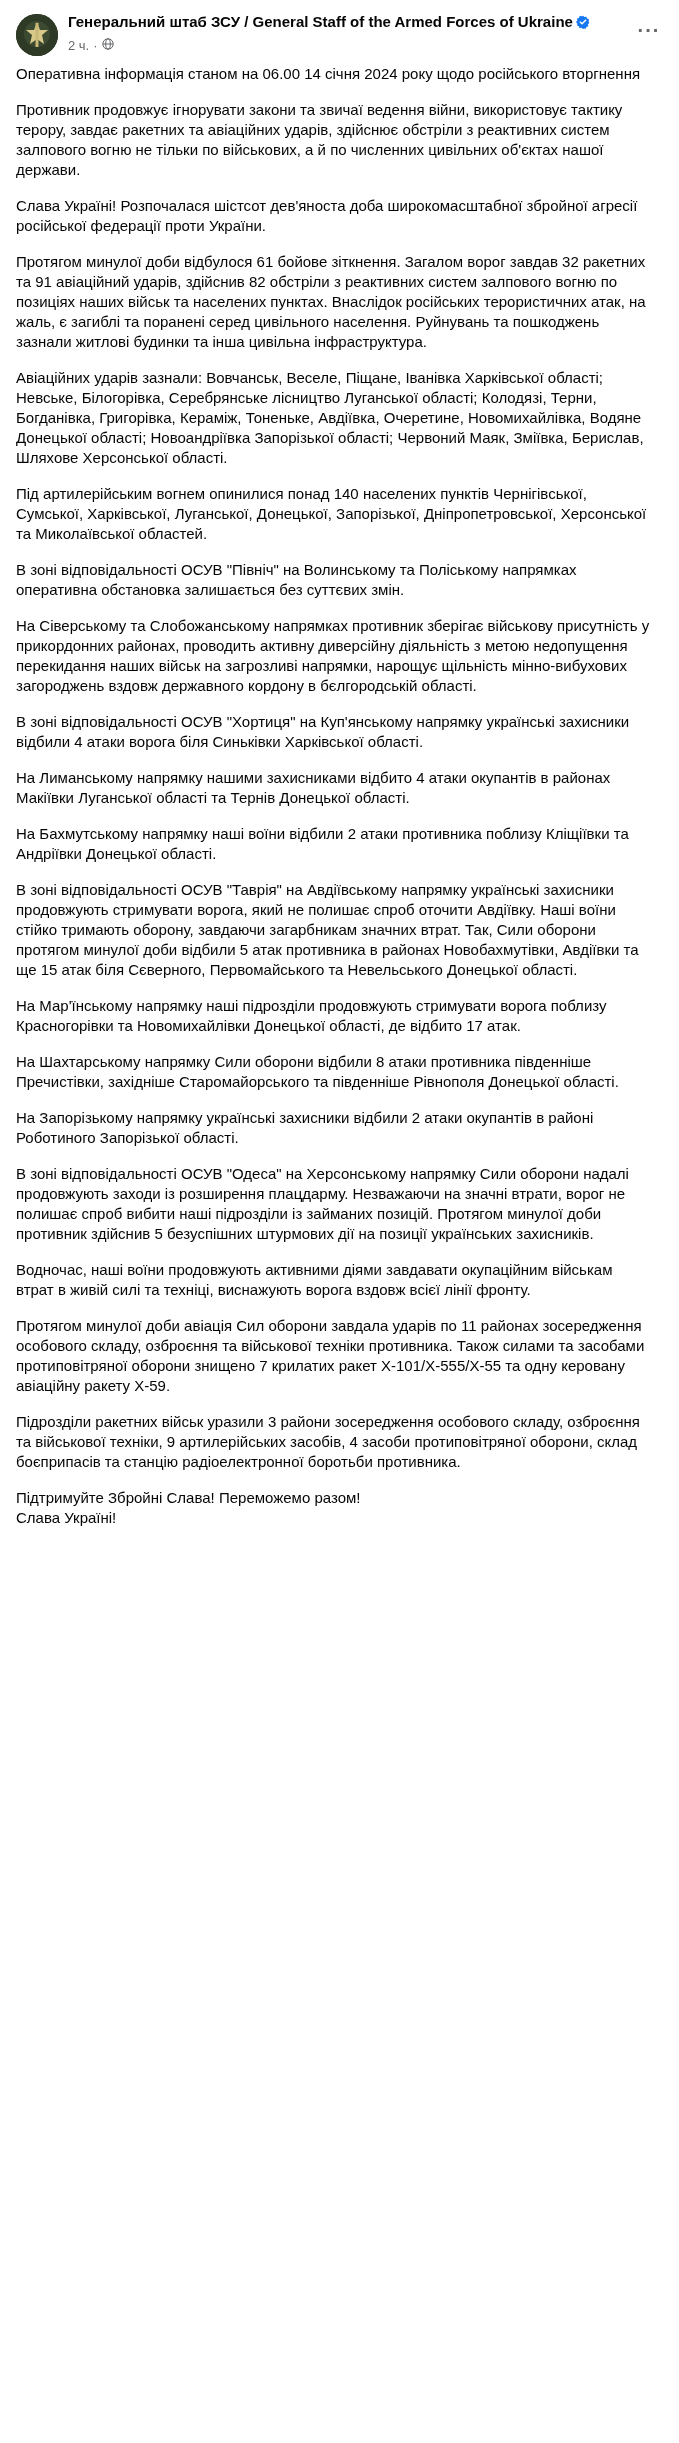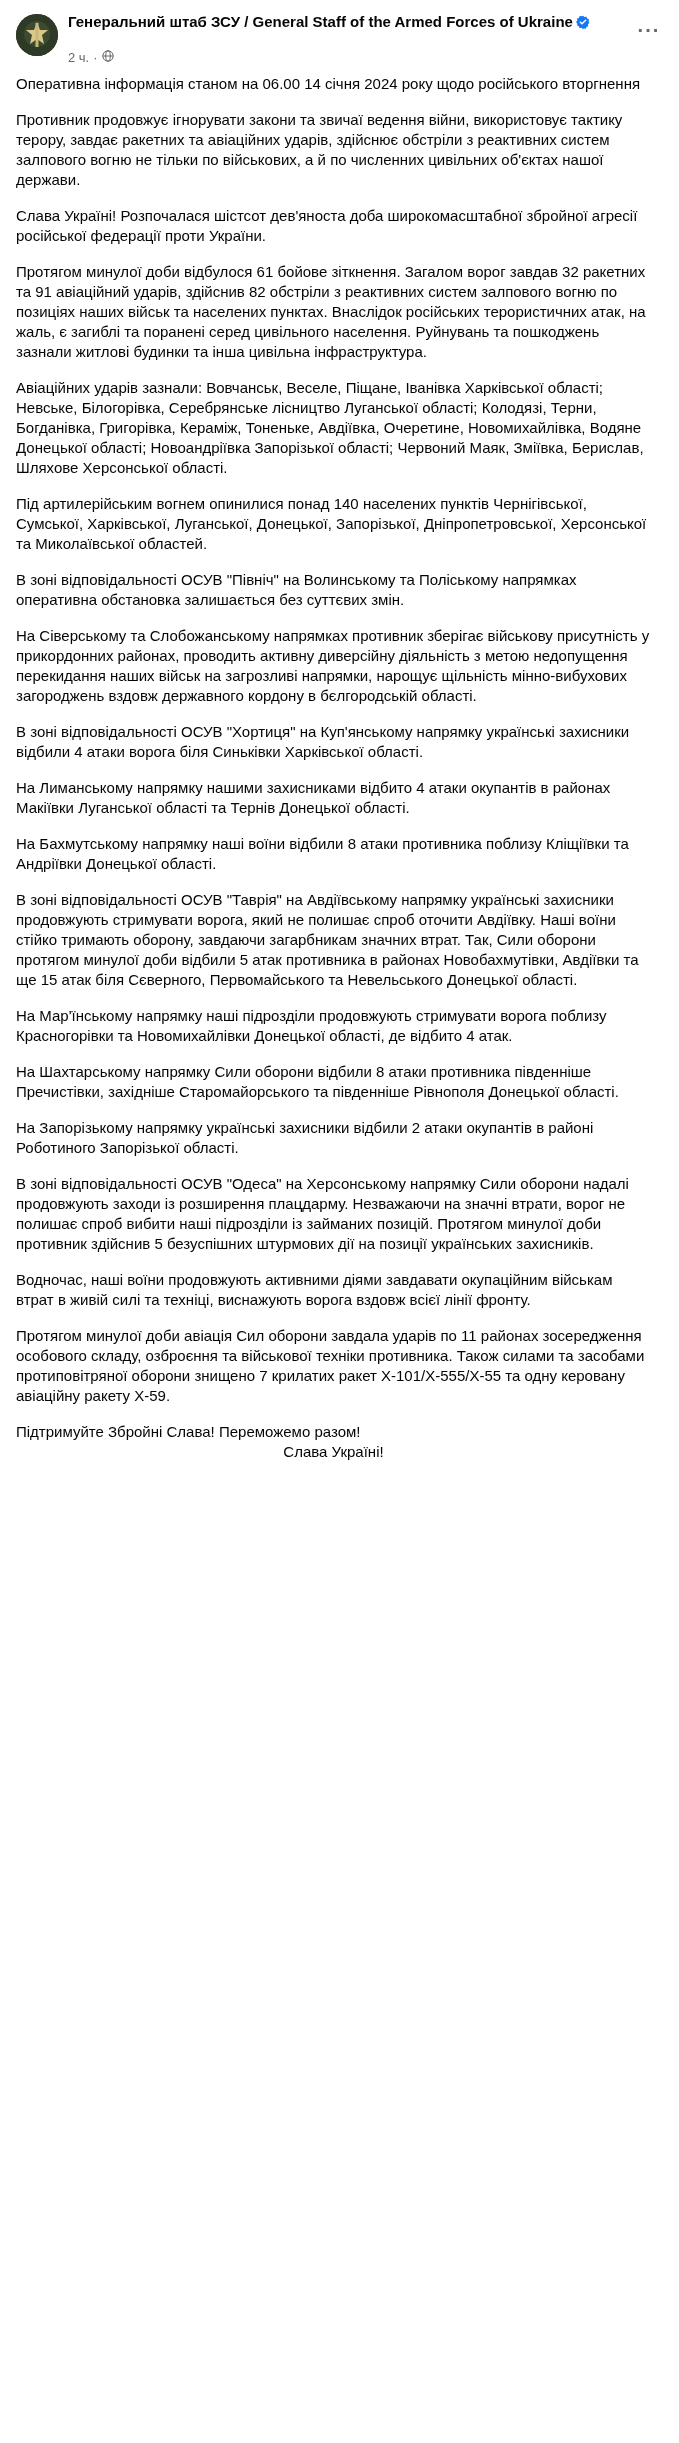--- a/index.html
+++ b/index.html
@@ -59,21 +59,21 @@
     text-decoration: none;
   }
   .verified {
     display: inline-block;
     vertical-align: -2px;
     margin-left: 3px;
   }
   .meta-row {
     display: flex;
     align-items: flex-end;
-    margin-top: 16px;
+    margin-top: 4px;
     font-size: 13px;
     color: #65676b;
     line-height: 16px;
   }
   .meta-time { color: #65676b; }
   .meta-dot {
     margin: 0 4px;
     color: #65676b;
     font-size: 13px;
   }
@@ -99,21 +99,21 @@
     padding: 2px 16px 14px 16px;
   }
   .para {
     font-size: 15px;
     line-height: 20px;
     color: #050505;
     margin: 0 12px 16px 0;
     white-space: pre-wrap;
     word-wrap: break-word;
   }
-  .para:last-child { margin-bottom: 0; text-align: center; }
+  .para:last-child { margin-bottom: 0; }
   .para.tight { margin-bottom: 0; }
 </style>
 </head>
 <body>
 
 <div class="post">
 
   <div class="post-header">
 
     <div class="avatar">
@@ -152,25 +152,26 @@
     <p class="para">Оперативна інформація станом на 06.00 14 січня 2024 року щодо російського вторгнення</p>
     <p class="para">Противник продовжує ігнорувати закони та звичаї ведення війни, використовує тактику терору, завдає ракетних та авіаційних ударів, здійснює обстріли з реактивних систем залпового вогню не тільки по військових, а й по численних цивільних об'єктах нашої держави.</p>
     <p class="para">Слава Україні! Розпочалася шістсот дев'яноста доба широкомасштабної збройної агресії російської федерації проти України.</p>
     <p class="para">Протягом минулої доби відбулося 61 бойове зіткнення. Загалом ворог завдав 32 ракетних та 91 авіаційний ударів, здійснив 82 обстріли з реактивних систем залпового вогню по позиціях наших військ та населених пунктах. Внаслідок російських терористичних атак, на жаль, є загиблі та поранені серед цивільного населення. Руйнувань та пошкоджень зазнали житлові будинки та інша цивільна інфраструктура.</p>
     <p class="para">Авіаційних ударів зазнали: Вовчанськ, Веселе, Піщане, Іванівка Харківської області; Невське, Білогорівка, Серебрянське лісництво Луганської області; Колодязі, Терни, Богданівка, Григорівка, Кераміж, Тоненьке, Авдіївка, Очеретине, Новомихайлівка, Водяне Донецької області; Новоандріївка Запорізької області; Червоний Маяк, Зміївка, Берислав, Шляхове Херсонської області.</p>
     <p class="para">Під артилерійським вогнем опинилися понад 140 населених пунктів Чернігівської, Сумської, Харківської, Луганської, Донецької, Запорізької, Дніпропетровської, Херсонської та Миколаївської областей.</p>
     <p class="para">В зоні відповідальності ОСУВ "Північ" на Волинському та Поліському напрямках оперативна обстановка залишається без суттєвих змін.</p>
     <p class="para">На Сіверському та Слобожанському напрямках противник зберігає військову присутність у прикордонних районах, проводить активну диверсійну діяльність з метою недопущення перекидання наших військ на загрозливі напрямки, нарощує щільність мінно-вибухових загороджень вздовж державного кордону в бєлгородській області.</p>
     <p class="para">В зоні відповідальності ОСУВ "Хортиця" на Куп'янському напрямку українські захисники відбили 4 атаки ворога біля Синьківки Харківської області.</p>
     <p class="para">На Лиманському напрямку нашими захисниками відбито 4 атаки окупантів в районах Макіївки Луганської області та Тернів Донецької області.</p>
-    <p class="para">На Бахмутському напрямку наші воїни відбили 8 атаки противника поблизу Кліщіївки та Андріївки Донецької області.</p>
+    <p class="para">На Бахмутському напрямку наші воїни відбили 2 атаки противника поблизу Кліщіївки та Андріївки Донецької області.</p>
     <p class="para">В зоні відповідальності ОСУВ "Таврія" на Авдіївському напрямку українські захисники продовжують стримувати ворога, який не полишає спроб оточити Авдіївку. Наші воїни стійко тримають оборону, завдаючи загарбникам значних втрат. Так, Сили оборони протягом минулої доби відбили 5 атак противника в районах Новобахмутівки, Авдіївки та ще 15 атак біля Сєверного, Первомайського та Невельського Донецької області.</p>
-    <p class="para">На Мар'їнському напрямку наші підрозділи продовжують стримувати ворога поблизу Красногорівки та Новомихайлівки Донецької області, де відбито 4 атак.</p>
+    <p class="para">На Мар'їнському напрямку наші підрозділи продовжують стримувати ворога поблизу Красногорівки та Новомихайлівки Донецької області, де відбито 17 атак.</p>
     <p class="para">На Шахтарському напрямку Сили оборони відбили 8 атаки противника південніше Пречистівки, західніше Старомайорського та південніше Рівнополя Донецької області.</p>
     <p class="para">На Запорізькому напрямку українські захисники відбили 2 атаки окупантів в районі Роботиного Запорізької області.</p>
     <p class="para">В зоні відповідальності ОСУВ "Одеса" на Херсонському напрямку Сили оборони надалі продовжують заходи із розширення плацдарму. Незважаючи на значні втрати, ворог не полишає спроб вибити наші підрозділи із займаних позицій. Протягом минулої доби противник здійснив 5 безуспішних штурмових дії на позиції українських захисників.</p>
     <p class="para">Водночас, наші воїни продовжують активними діями завдавати окупаційним військам втрат в живій силі та техніці, виснажують ворога вздовж всієї лінії фронту.</p>
     <p class="para">Протягом минулої доби авіація Сил оборони завдала ударів по 11 районах зосередження особового складу, озброєння та військової техніки противника. Також силами та засобами протиповітряної оборони знищено 7 крилатих ракет Х-101/Х-555/Х-55 та одну керовану авіаційну ракету Х-59.</p>
+    <p class="para">Підрозділи ракетних військ уразили 3 райони зосередження особового складу, озброєння та військової техніки, 9 артилерійських засобів, 4 засоби протиповітряної оборони, склад боєприпасів та станцію радіоелектронної боротьби противника.</p>
     <p class="para tight">Підтримуйте Збройні Слава! Переможемо разом!</p>
     <p class="para">Слава Україні!</p>
   </div>
 
 </div>
 
 </body></html>

